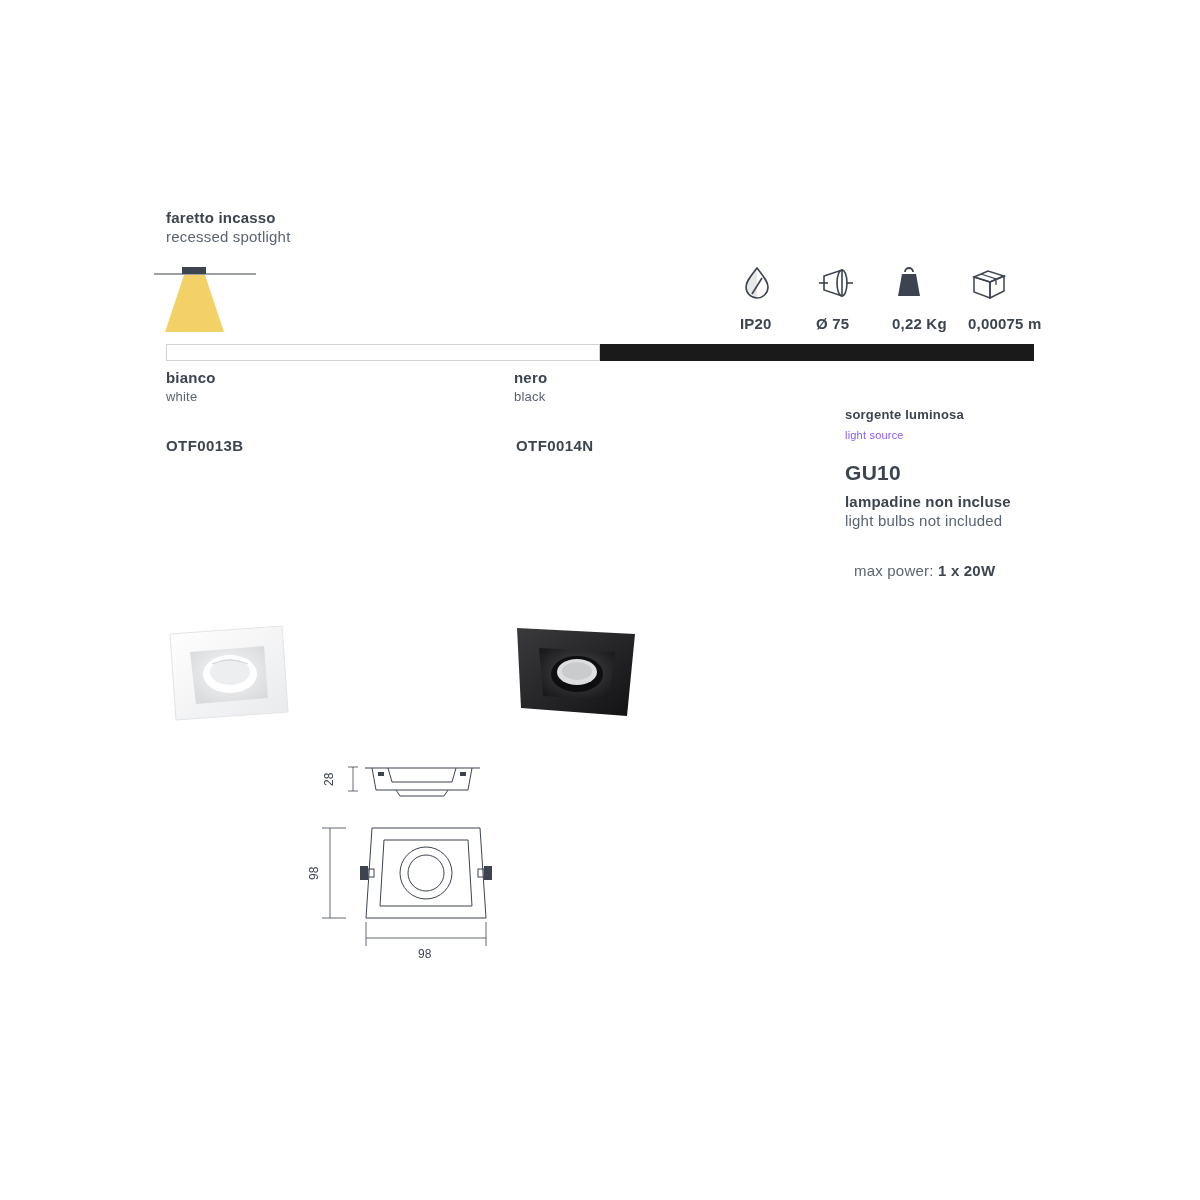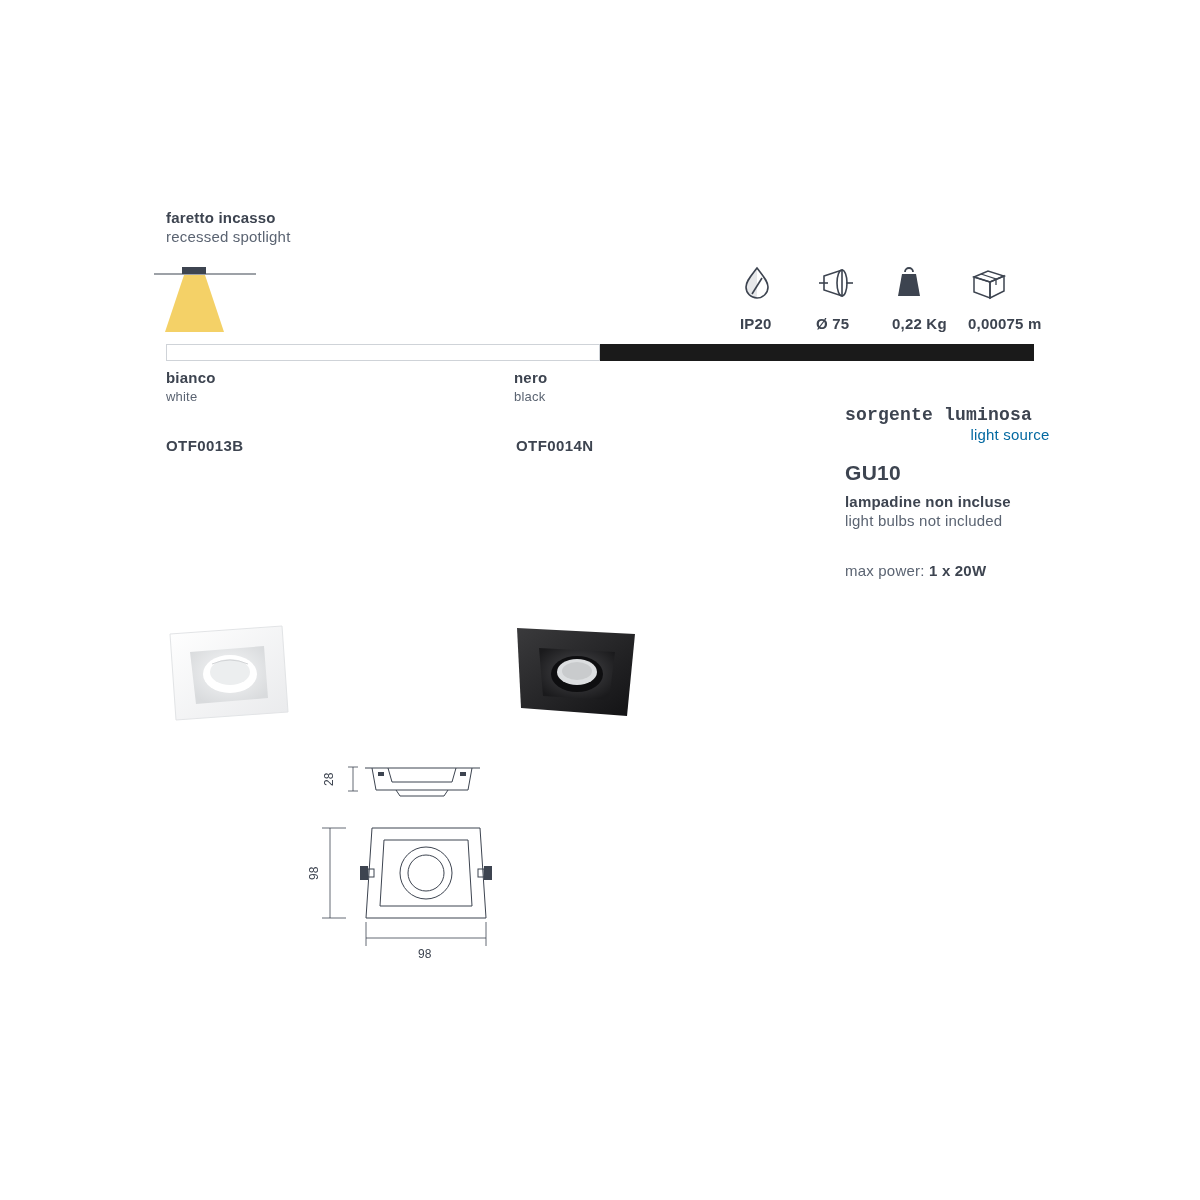--- a/index.html
+++ b/index.html
@@ -131,33 +131,31 @@
   .code.c2 { left: 516px; top: 437px; }
 
   
   .source-block {
     position: absolute;
     left: 845px;
     top: 405px;
     width: 330px;
   }
   .source-block .lbl-it {
-    font-size: 18px;
+    font-size: 13px;
     font-weight: bold;
     color: #3d4450;
     line-height: 20px;
     letter-spacing: .2px;
-    font-family: Liberation Mono, monospace;
   }
   .source-block .lbl-en {
-    font-size: 15px;
-    color: #0369a1;
+    font-size: 11px;
+    color: #8b5cf6;
     line-height: 20px;
     letter-spacing: .2px;
-    text-align: center;
   }
   .source-block .socket {
     font-size: 21px;
     font-weight: bold;
     color: #3d4450;
     margin-top: 16px;
     letter-spacing: .3px;
   }
   .source-block .bulbs-it {
     font-size: 15px;
@@ -169,20 +167,21 @@
   }
   .source-block .bulbs-en {
     font-size: 15px;
     color: #5b6472;
     line-height: 19px;
     letter-spacing: .2px;
   }
   .source-block .elec {
     margin-top: 30px;
     line-height: 22px;
+    margin-left: 9px;
   }
   .source-block .elec .k {
     font-size: 15px;
     color: #5b6472;
     letter-spacing: .2px;
   }
   .source-block .elec .v {
     font-size: 15px;
     font-weight: bold;
     color: #3d4450;

